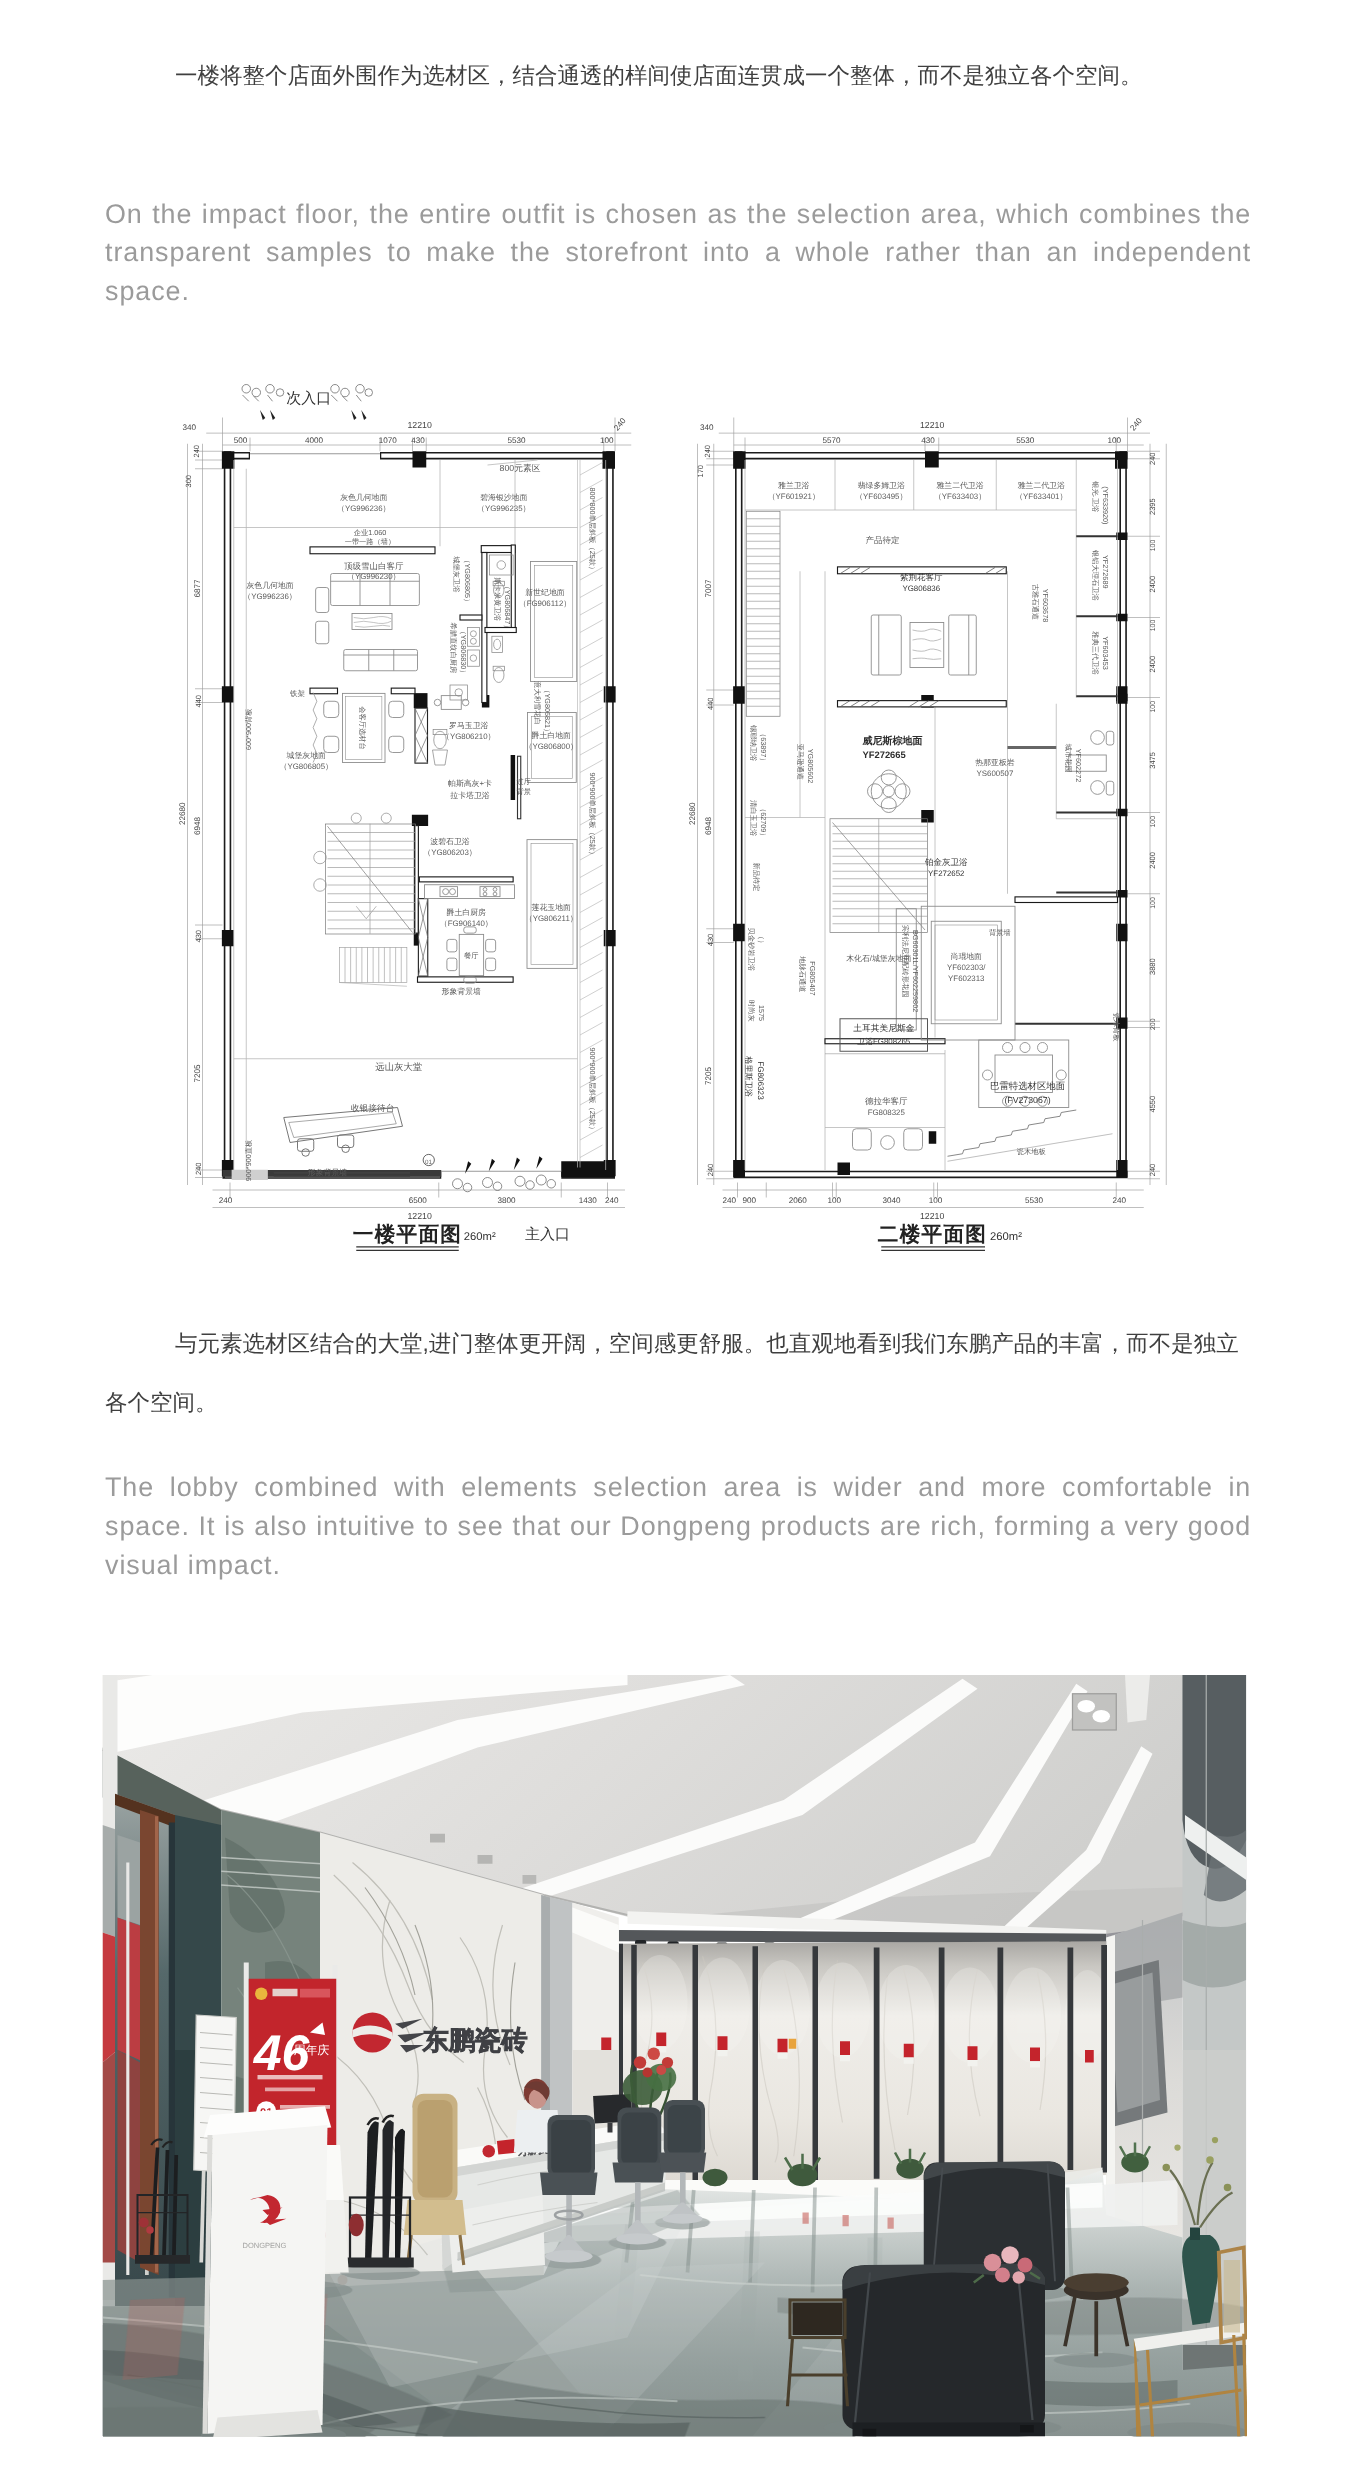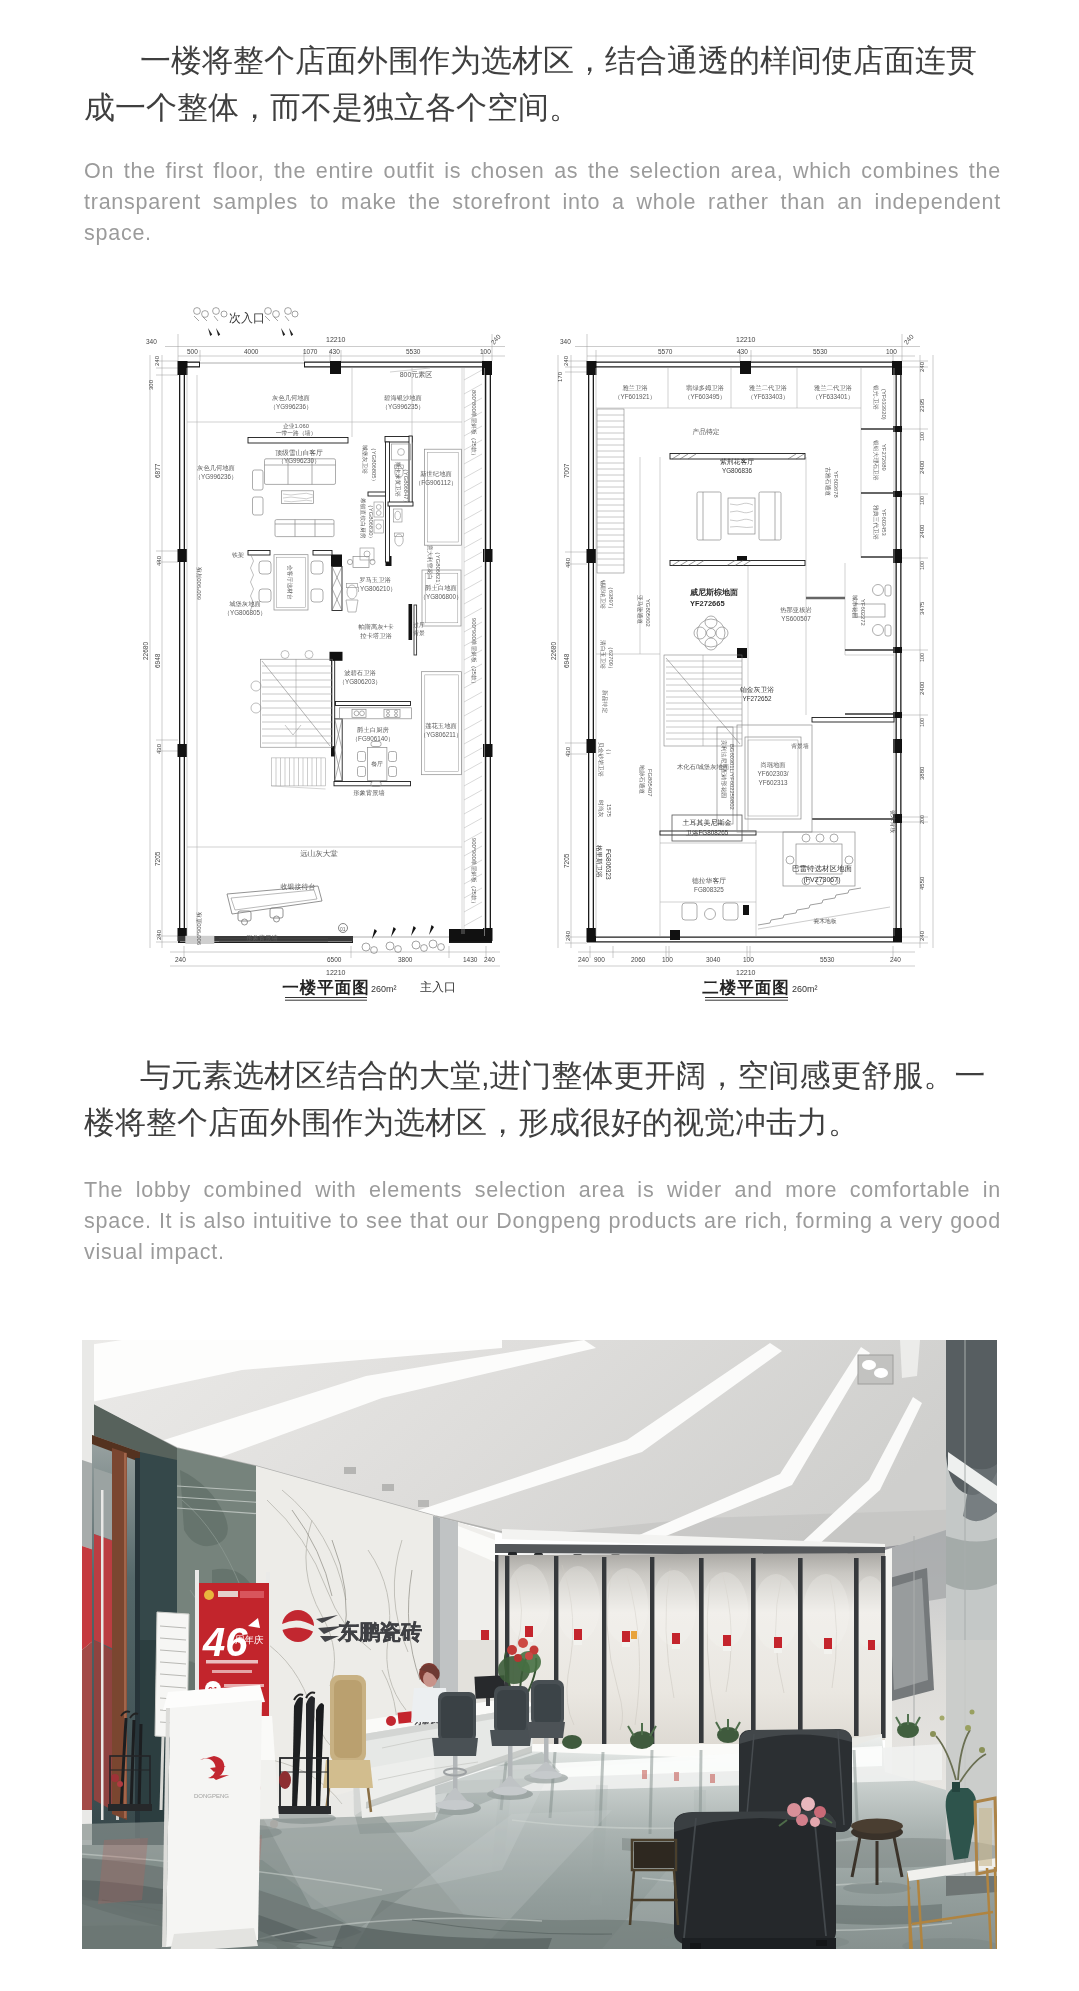--- a/index.html
+++ b/index.html
@@ -1,26 +1,26 @@
 <!DOCTYPE html>
 <html><head>
 <meta charset="utf-8">
 <style>
 html,body{margin:0;padding:0;background:#ffffff;}
 body{width:1079px;height:1991px;position:relative;font-family:"Liberation Sans",sans-serif;overflow:hidden;}
-.zh{position:absolute;color:#3f3f3f;font-size:31px;line-height:47px;}
+.zh{position:absolute;color:#3f3f3f;font-size:18px;line-height:47px;}
 .en{position:absolute;color:#9b9b9b;font-size:21.5px;line-height:31.2px;text-align:justify;letter-spacing:0.75px;}
 .abs{position:absolute;}
 </style>
 </head>
 <body>
 
 <div class="zh" style="left:84px;top:37px;width:922px;text-indent:56px;">一楼将整个店面外围作为选材区，结合通透的样间使店面连贯成一个整体，而不是独立各个空间。</div>
 
-<div class="en" style="left:84px;top:156px;width:917px;">On the first floor, the entire outfit is chosen as the selection area, which combines the transparent samples to make the storefront into a whole rather than an independent space.</div>
+<div class="en" style="left:84px;top:156px;width:917px;">On the impact floor, the entire outfit is chosen as the selection area, which combines the transparent samples to make the storefront into a whole rather than an independent space.</div>
 
 <svg class="abs" style="left:130px;top:290px;" width="420" height="720" viewBox="130 290 420 720">
 <g font-family="Liberation Sans,sans-serif">
 
 <g stroke="#999" stroke-width="0.5" fill="none">
 <line x1="165" y1="346.5" x2="505" y2="346.5"></line>
 <line x1="178" y1="356" x2="505" y2="356"></line>
 <line x1="162" y1="355" x2="162" y2="948"></line>
 <line x1="150" y1="355" x2="150" y2="948"></line>
 <line x1="170" y1="952" x2="500" y2="952"></line>
@@ -735,21 +735,21 @@
 <text x="891" y="810" transform="rotate(90 891 810)">瓷木背板</text>
 </g>
 
 <text x="746" y="993" font-size="16.5" font-weight="bold" fill="#222" text-anchor="middle" letter-spacing="1">二楼平面图</text>
 <line x1="705" y1="997.5" x2="788" y2="997.5" stroke="#333" stroke-width="1"></line>
 <line x1="705" y1="1000.2" x2="788" y2="1000.2" stroke="#333" stroke-width="1"></line>
 <text x="792" y="992" font-size="9" fill="#333">260m²</text>
 </g>
 </svg>
 
-<div class="zh" style="left:84px;top:1052px;width:922px;text-indent:56px;">与元素选材区结合的大堂,进门整体更开阔，空间感更舒服。一楼将整个店面外围作为选材区，形成很好的视觉冲击力。</div>
+<div class="zh" style="left:84px;top:1052px;width:922px;text-indent:56px;">与元素选材区结合的大堂,进门整体更开阔，空间感更舒服。也直观地看到我们东鹏产品的丰富，而不是独立各个空间。</div>
 
 <div class="en" style="left:84px;top:1175px;width:917px;">The lobby combined with elements selection area is wider and more comfortable in space. It is also intuitive to see that our Dongpeng products are rich, forming a very good visual impact.</div>
 
 <svg class="abs" style="left:82px;top:1340px;" width="915" height="609" viewBox="0 0 915 609">
 <defs>
 <linearGradient id="ceil" x1="0" y1="0" x2="1" y2="0.25">
 <stop offset="0" stop-color="#ebeae8"></stop>
         <stop offset="0.5" stop-color="#dedddb"></stop>
         <stop offset="1" stop-color="#cfcfcd"></stop>
 </linearGradient>

